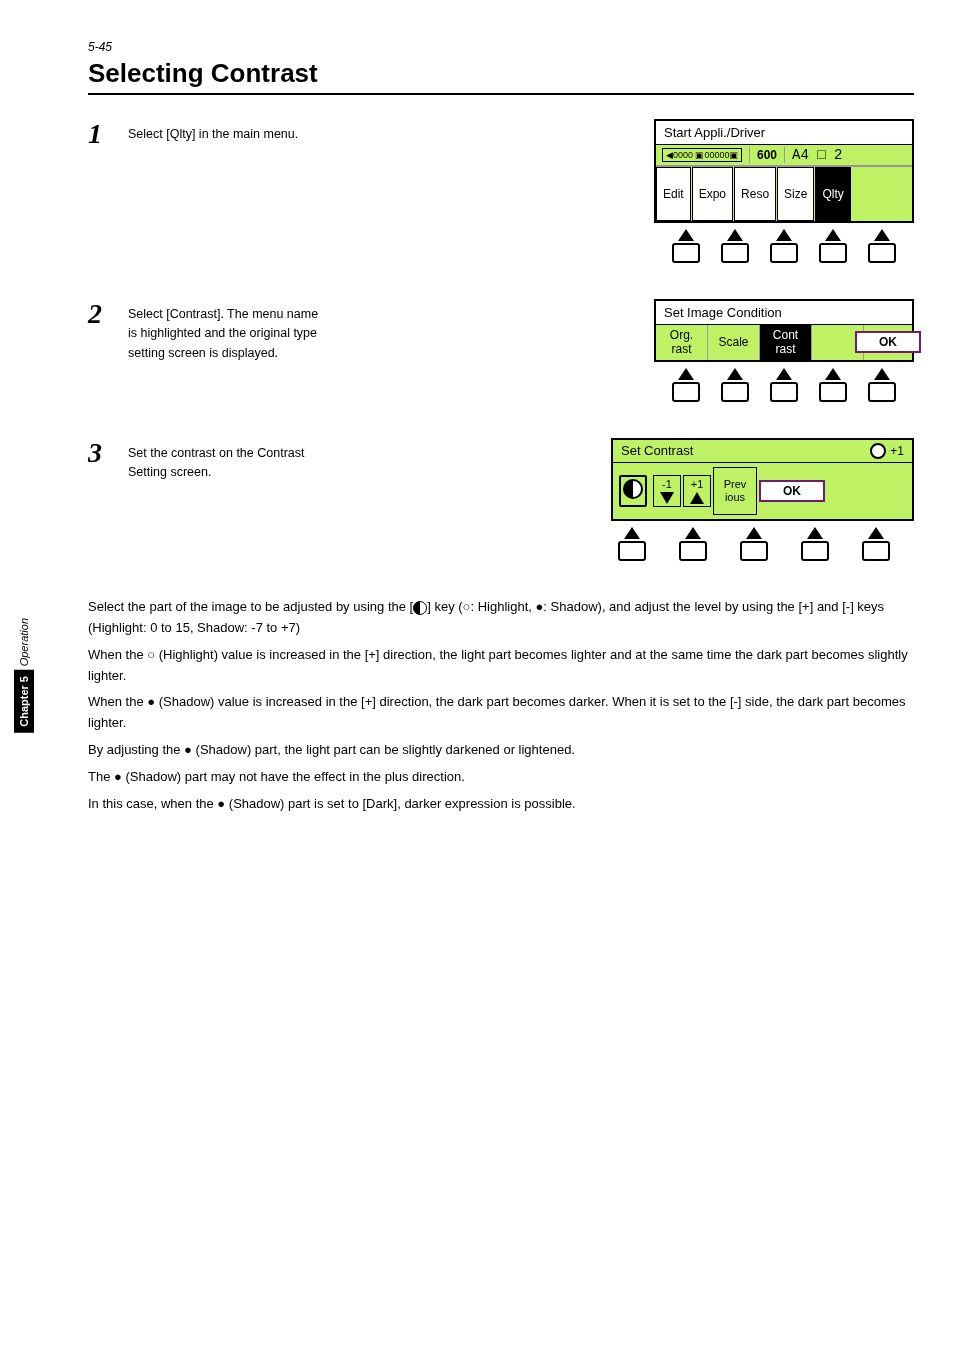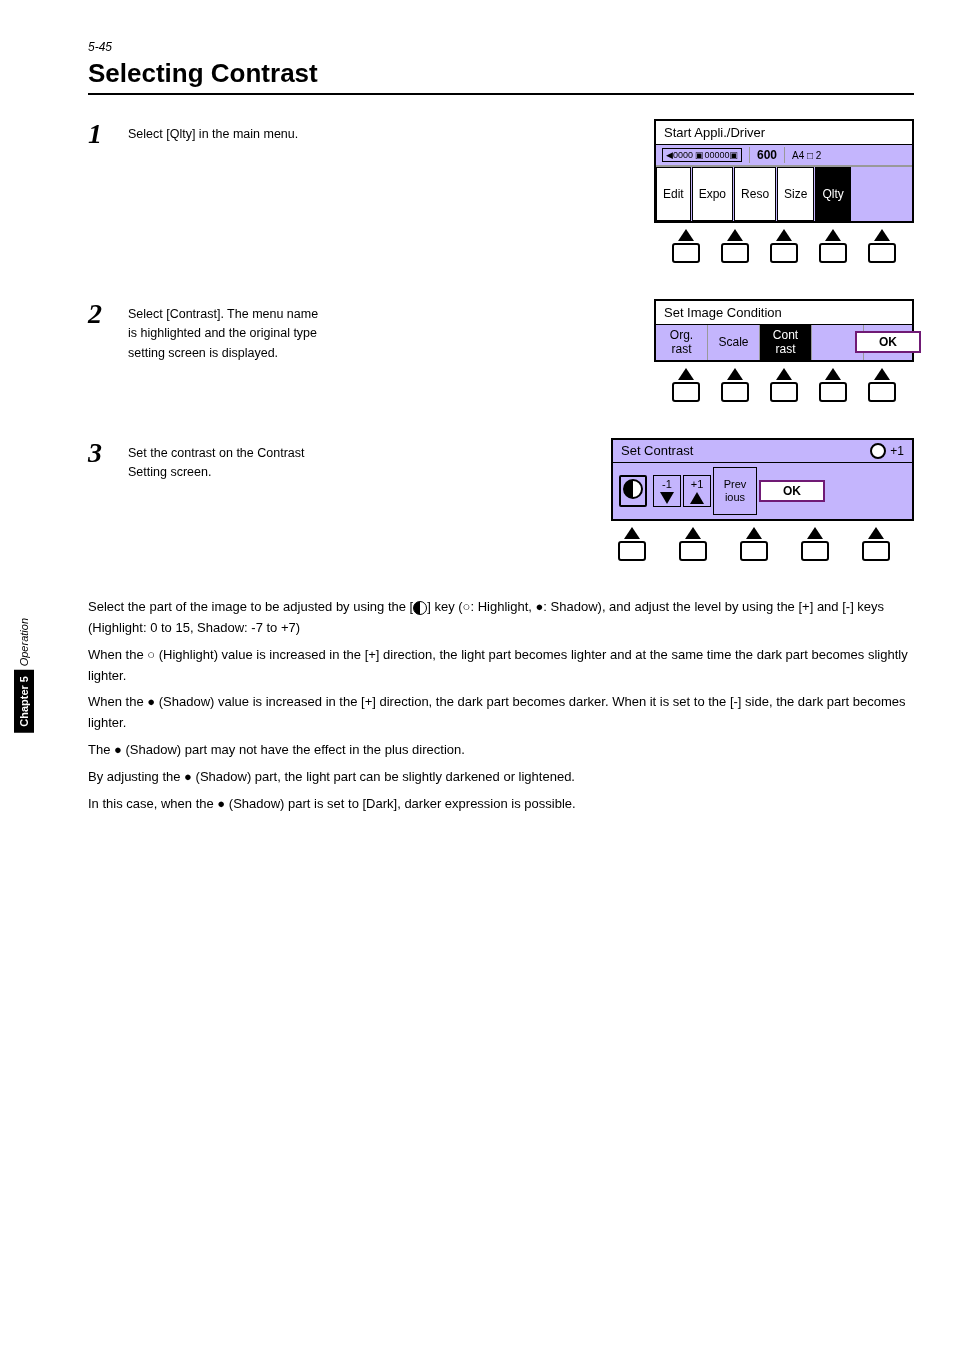--- a/index.html
+++ b/index.html
@@ -73,21 +73,21 @@
       font-weight: bold;
       border-bottom: 2px solid #000;
       padding-bottom: 4px;
       margin-bottom: 24px;
       font-family: Arial, sans-serif;
     }
 
     
     .ui-panel {
       border: 2px solid #000;
-      background: #c4b5fd;
+      background: #bef264;
       display: inline-block;
     }
 
     .panel-cell {
       border-right: 1px solid #999;
       padding: 3px 6px;
       font-size: 12px;
       font-family: Arial, sans-serif;
       display: flex;
       align-items: center;
@@ -333,21 +333,21 @@
             <div class="panel1-row1">
               <div style="display:flex;align-items:center;gap:3px;font-size:10px;font-family:Arial,sans-serif;">
                 <div class="small-icon-group">
                   <span style="font-size:9px;">◀0000</span>
                   <span style="font-size:9px;margin-left:2px;">▣</span>
                   <span style="font-size:9px;margin-left:1px;">00000▣</span>
                 </div>
                 <span style="border-left:1px solid #999;margin:0 4px;height:16px;display:inline-block;"></span>
                 <span style="font-size:12px;font-weight:bold;">600</span>
                 <span style="border-left:1px solid #999;margin:0 4px;height:16px;display:inline-block;"></span>
-                <span style="font-size:10px;">A4 □ 2</span>
+                <span style="font-size:14px;font-family:Liberation Mono, monospace;">A4 □ 2</span>
               </div>
             </div>
             
             <div class="panel1-row2" style="display:flex;border-top:1px solid #999;">
               <div class="tab-btn">Edit</div>
               <div class="tab-btn">Expo</div>
               <div class="tab-btn">Reso</div>
               <div class="tab-btn">Size</div>
               <div class="tab-btn cell-selected">Qlty</div>
             </div>
@@ -515,24 +515,24 @@
       <p class="desc-paragraph">
         Select the part of the image to be adjusted by using the [<span style="display:inline-block;width:14px;height:14px;border-radius:50%;background:linear-gradient(to right,#000 50%,#fff 50%);border:1.5px solid #000;vertical-align:middle;"></span>] key (○: Highlight, ●: Shadow), and adjust the level by using the [+] and [-] keys (Highlight: 0 to 15, Shadow: -7 to +7)
       </p>
       <p class="desc-paragraph">
         When the ○ (Highlight) value is increased in the [+] direction, the light part becomes lighter and at the same time the dark part becomes slightly lighter.
       </p>
       <p class="desc-paragraph">
         When the ● (Shadow) value is increased in the [+] direction, the dark part becomes darker. When it is set to the [-] side, the dark part becomes lighter.
       </p>
       <p class="desc-paragraph">
-        The ● (Shadow) part may not have the effect in the plus direction.
+        By adjusting the ● (Shadow) part, the light part can be slightly darkened or lightened.
       </p>
       <p class="desc-paragraph">
-        By adjusting the ● (Shadow) part, the light part can be slightly darkened or lightened.
+        The ● (Shadow) part may not have the effect in the plus direction.
       </p>
       <p class="desc-paragraph">
         In this case, when the ● (Shadow) part is set to [Dark], darker expression is possible.
       </p>
     </div>
 
   </div>
 
 </div>
 

